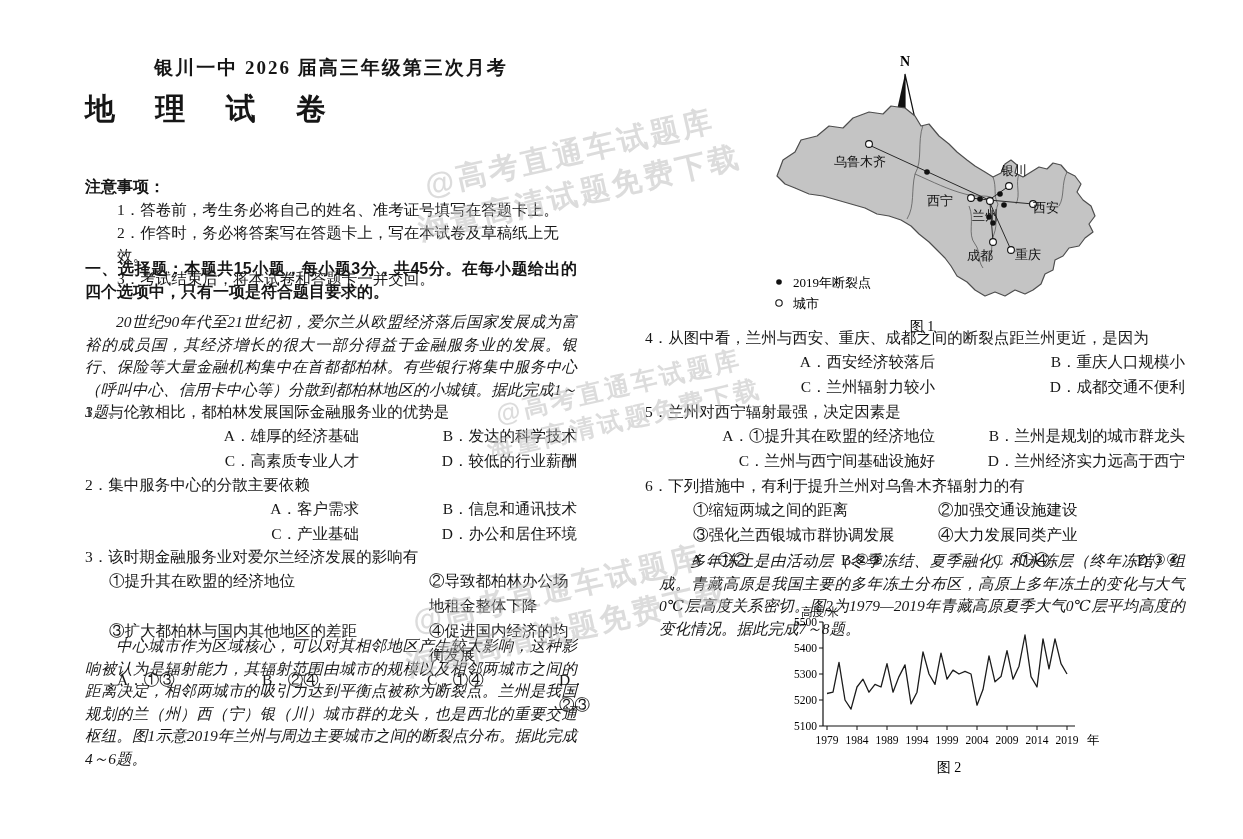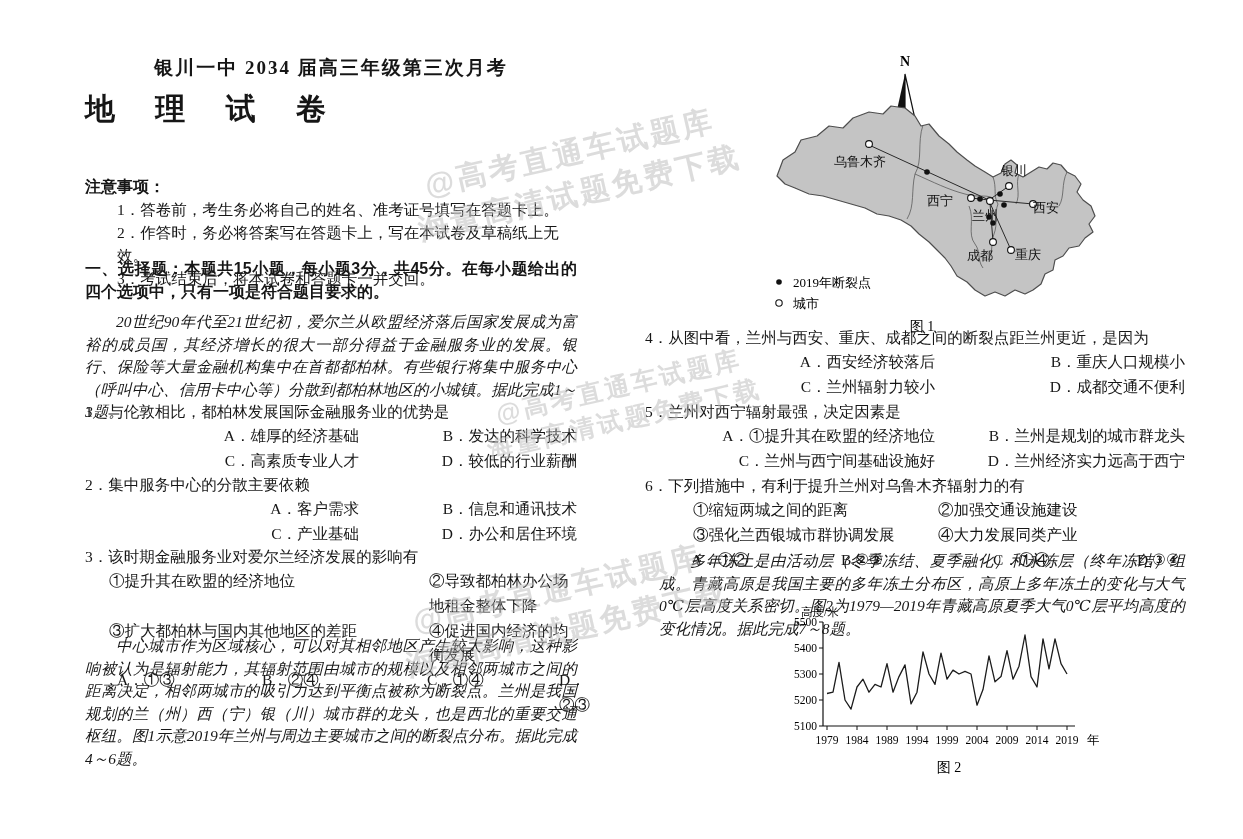--- a/index.html
+++ b/index.html
@@ -46,21 +46,21 @@
     <span class="wm1">@高考直通车试题库</span>
     <span class="wm2">海量高清试题免费下载</span>
   </div>
   <div class="watermark" style="left:418px;top:602px;font-size:30px;">
     <span class="wm1">@高考直通车试题库</span>
     <span class="wm2">海量高清试题免费下载</span>
   </div>
 
   <div id="left-col" class="col">
 
-    <div class="abs school-line" style="top:0;">银川一中 2034 届高三年级第三次月考</div>
+    <div class="abs school-line" style="top:0;">银川一中 2026 届高三年级第三次月考</div>
     <div class="abs paper-title" style="top:34px;">地 理 试 卷</div>
 
     <div class="abs" style="top:120px;">
       <div class="bold-head">注意事项：</div>
       <div class="notice-item">1．答卷前，考生务必将自己的姓名、准考证号填写在答题卡上。</div>
       <div class="notice-item">2．作答时，务必将答案写在答题卡上，写在本试卷及草稿纸上无效。</div>
       <div class="notice-item">3．考试结束后，将本试卷和答题卡一并交回。</div>
     </div>
 
     <div class="abs bold-head" style="top:202px;text-align:justify;">一、选择题：本题共15小题，每小题3分，共45分。在每小题给出的四个选项中，只有一项是符合题目要求的。</div>

